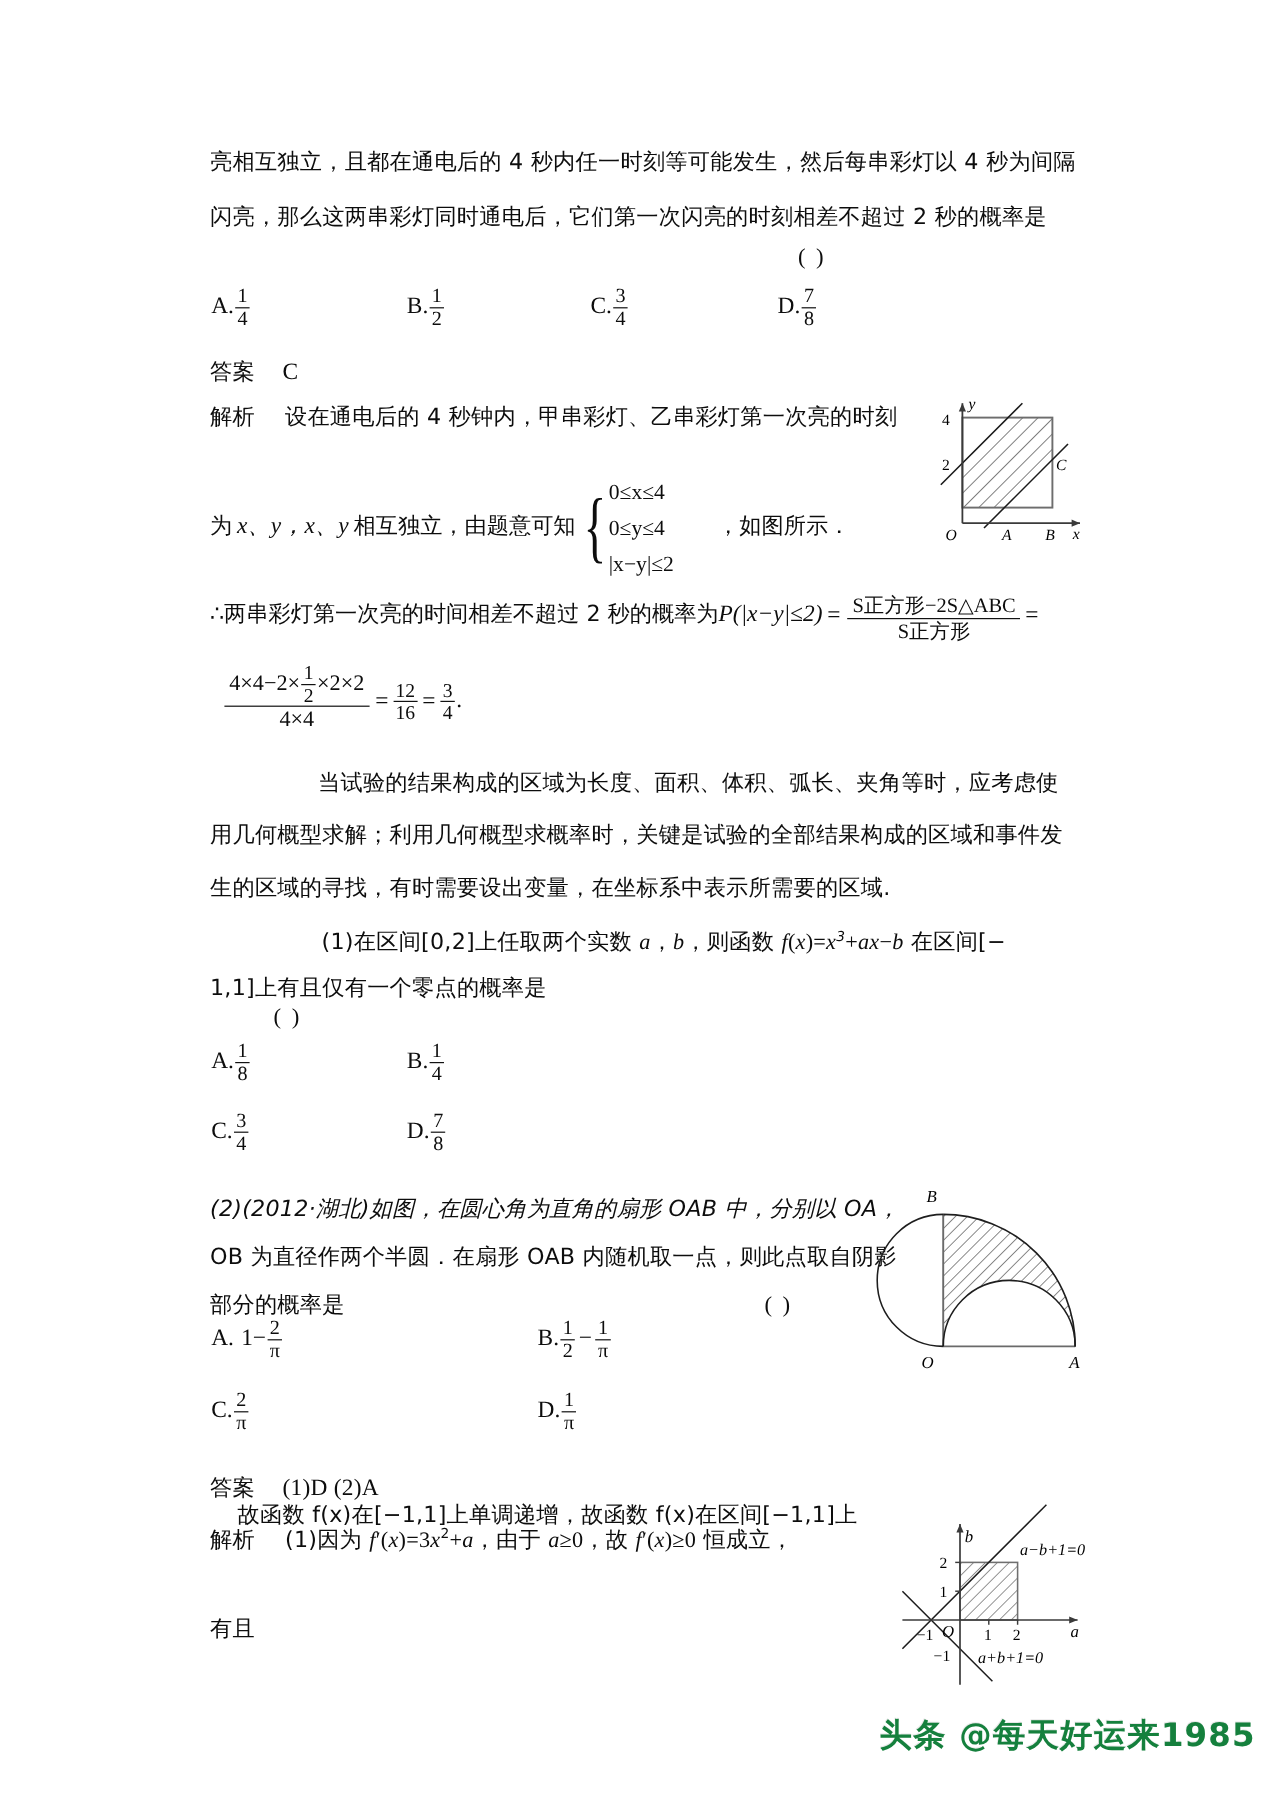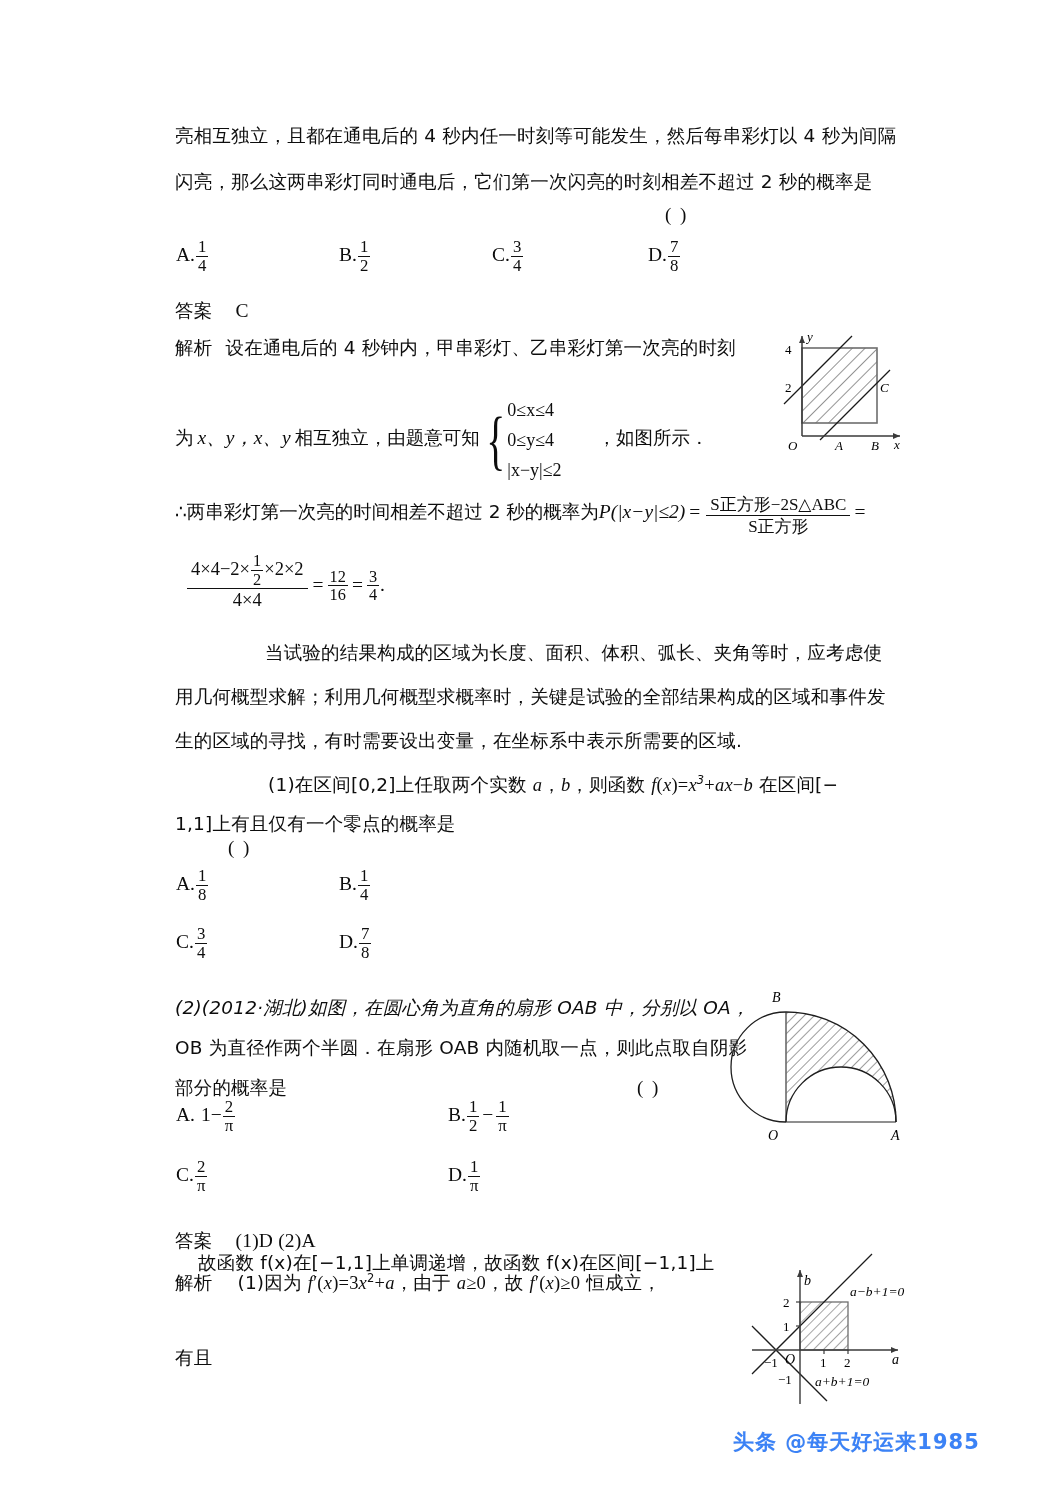--- a/index.html
+++ b/index.html
@@ -58,23 +58,23 @@
 
   .opt-row { position: absolute; white-space: nowrap; font-size: 19.5px; }
   .paren-mark { letter-spacing: 2px; }
 
   .fig { position: absolute; }
   svg { display: block; overflow: visible; }
 
   .watermark {
     position: absolute;
     font-family: "DejaVu Sans", sans-serif;
-    font-size: 21px;
+    font-size: 27px;
     font-weight: 700;
-    color: #3b82f6;
+    color: #15803d;
     letter-spacing: 1px;
     text-shadow: 1.5px 1.5px 0 #ffffff, -0.5px -0.5px 0 #e8e8e8;
     white-space: nowrap;
   }
   .brace-sys {
     display: inline-flex;
     align-items: center;
     vertical-align: middle;
   }
   .brace-glyph {
@@ -113,21 +113,21 @@
     <span class="mn">D.</span><span class="frac"><span class="num">7</span><span class="den">8</span></span>
   </div>
 
   <div class="block txt" style="left:175px; top:288px;">
     <span class="cn">答案</span>
     <span class="mn" style="margin-left:18px;">C</span>
   </div>
 
   <div class="block txt" style="left:175px; top:325px;">
     <span class="cn">解析</span>
-    <span class="cn" style="margin-left:8px;">设在通电后的 4 秒钟内，甲串彩灯、乙串彩灯第一次亮的时刻</span>
+    <span class="cn" style="margin-left:20px;">设在通电后的 4 秒钟内，甲串彩灯、乙串彩灯第一次亮的时刻</span>
   </div>
 
   <div class="block" style="left:175px; top:395px; white-space:nowrap; font-size:19.5px;">
     <span class="cn">为</span><span class="mi" style="margin-left:4px;">x、y，x、y</span><span class="cn" style="margin-left:4px;">相互独立，由题意可知</span><span class="brace-sys">
         <span class="brace-glyph">{</span>
         <span class="sys-lines">
           <span style="display:block;" class="mn"><span class="mn">0≤x≤4</span></span>
           <span style="display:block;" class="mn"><span class="mn">0≤y≤4</span></span>
           <span style="display:block;" class="mn"><span class="mn">|x−y|≤2</span></span>
         </span>

